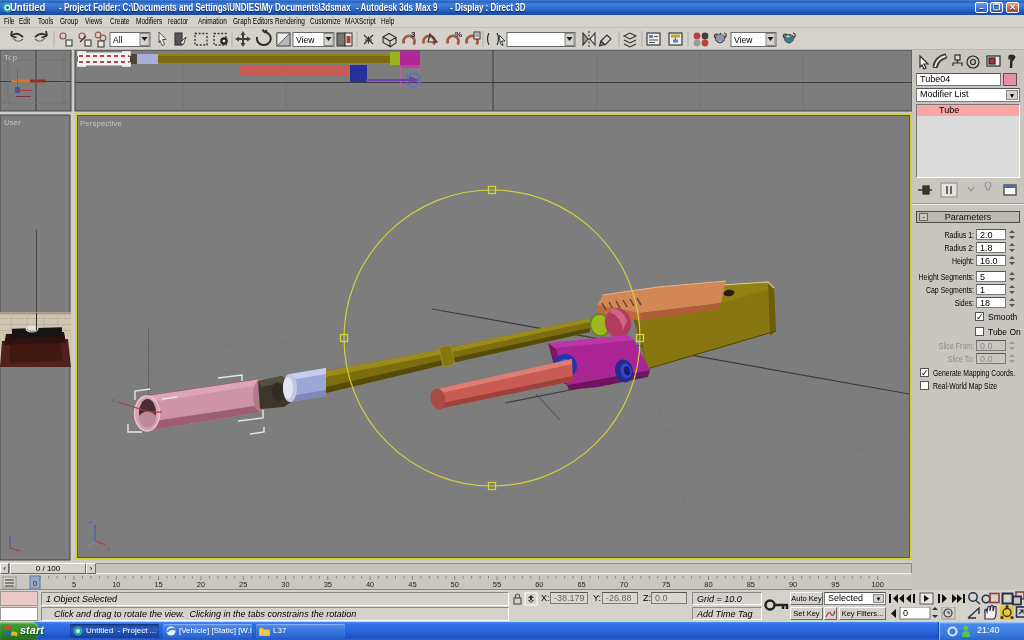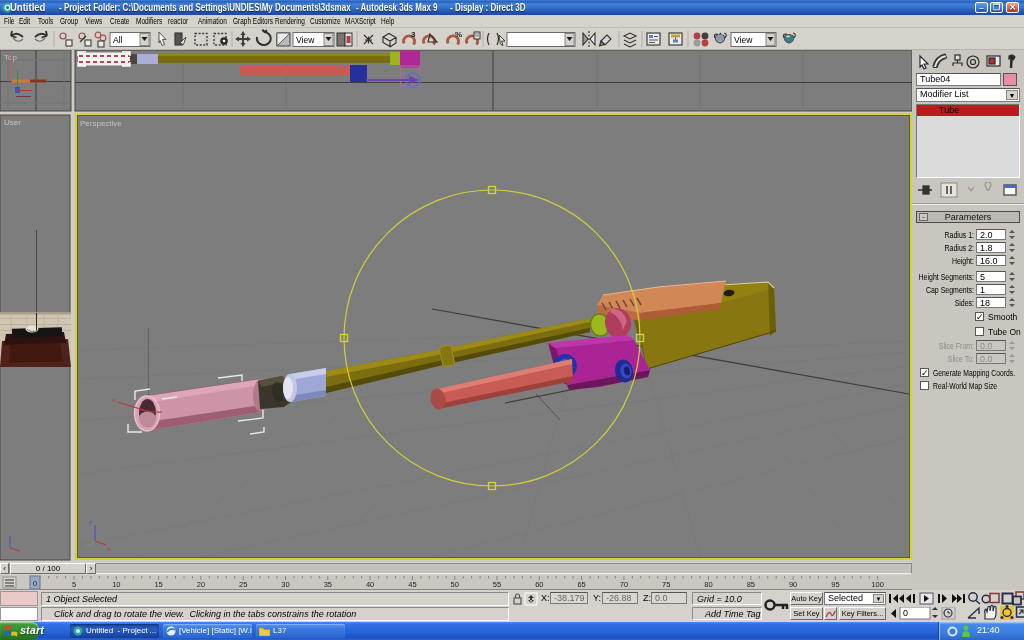--- a/index.html
+++ b/index.html
@@ -402,21 +402,21 @@
    <path d="M97 4 q4 -2 6 1 l-2 3 q-1 -2 -4 -1 z" fill="#2a2a2a"></path>
    <path d="M99.5 7 L99 16" stroke-width="2.5"></path>
   </g>
  </svg>
  <div class="field" style="left:4px;top:23px;width:85px;height:13px;">Tube04</div>
  <div class="abs" style="left:91px;top:23px;width:14px;height:13px;background:#e88ca8;border:1px solid #555;"></div>
  <div class="field" style="left:4px;top:38px;width:104px;height:14px;">Modifier List
    <span style="position:absolute;right:1px;top:1px;width:12px;height:10px;background:#d5d2cb;border:1px solid #888;font-size:7px;line-height:9px;text-align:center;">▼</span>
  </div>
  <div class="abs" style="left:4px;top:54px;width:104px;height:74px;background:#dbdbdb;border:1px solid #777;border-bottom-color:#fff;border-right-color:#fff;">
-  <div style="background:#b91c1c;height:11px;font-size:9px;color:#000;padding-left:22px;line-height:11px;">Tube</div>
+  <div style="background:#fca5a5;height:11px;font-size:9px;color:#000;padding-left:22px;line-height:11px;">Tube</div>
  </div>
 
  <svg class="abs" style="left:4px;top:132px" width="104" height="16" viewBox="0 0 104 16">
   <g stroke="#333" stroke-width="1.3" fill="none">
    <path d="M2 8 H7 M13 8 L16 8" stroke-width="1.6"></path>
         <rect x="7" y="4" width="6" height="8" fill="#333"></rect>
    <rect x="25" y="1" width="16" height="14" fill="#e6e3dc" stroke="#888" stroke-width="1"></rect>
    <path d="M31 4 V12 M35 4 V12" stroke="#222"></path>
    <path d="M52 5 L55 9 L58 5" stroke="#999"></path>
    <path d="M70 5 a3 3 0 1 1 4 0 l-1 3 h-2 z" stroke="#999"></path>
@@ -619,21 +619,21 @@
   <rect x="13" y="1" width="12" height="12" fill="#d5d2cb" stroke="#fff" stroke-width="1"></rect>
   <path d="M19 3 l-3 3 h2 v2 h2 V6 h2 z M19 11 l-3 -3 h2 M19 11 l3 -3 h-2" fill="#333" stroke="none"></path>
  </svg>
  <div class="abs" style="left:541px;top:3px;font-size:9px;">X:</div>
  <div class="field" style="left:550px;top:2px;width:38px;height:12px;background:#dad7d0;color:#666;">-38.179</div>
  <div class="abs" style="left:593px;top:3px;font-size:9px;">Y:</div>
  <div class="field" style="left:602px;top:2px;width:36px;height:12px;background:#dad7d0;color:#666;">-26.88</div>
  <div class="abs" style="left:643px;top:3px;font-size:9px;">Z:</div>
  <div class="field" style="left:651px;top:2px;width:36px;height:12px;background:#dad7d0;color:#666;">0.0</div>
  <div class="sunken" style="left:692px;top:2px;width:70px;height:13px;line-height:12px;padding-left:4px;">Grid = 10.0</div>
- <div class="sunken" style="left:692px;top:17px;width:70px;height:13px;line-height:12px;padding-left:12px;">Add Time Tag</div>
+ <div class="sunken" style="left:692px;top:17px;width:70px;height:13px;line-height:12px;padding-left:4px;">Add Time Tag</div>
  <svg class="abs" style="left:764px;top:2px" width="26" height="26" viewBox="0 0 26 26">
   <circle cx="6" cy="13" r="4.5" fill="none" stroke="#222" stroke-width="2.5"></circle>
   <path d="M10 13 H24 M19 13 v4 M23 13 v4" stroke="#222" stroke-width="2.5" fill="none"></path>
  </svg>
  <div class="btn" style="left:790px;top:2px;width:33px;height:13px;line-height:12px;font-size:7.5px;">Auto Key</div>
  <div class="btn" style="left:790px;top:17px;width:33px;height:13px;line-height:12px;font-size:7.5px;">Set Key</div>
  <div class="field" style="left:824px;top:2px;width:62px;height:13px;">Selected
   <span style="position:absolute;right:1px;top:1px;width:11px;height:9px;background:#d5d2cb;border:1px solid #888;font-size:6px;line-height:8px;text-align:center;">▼</span></div>
  <div class="btn" style="left:824px;top:17px;width:13px;height:13px;"></div>
  <svg class="abs" style="left:825px;top:18px" width="11" height="11" viewBox="0 0 11 11">

